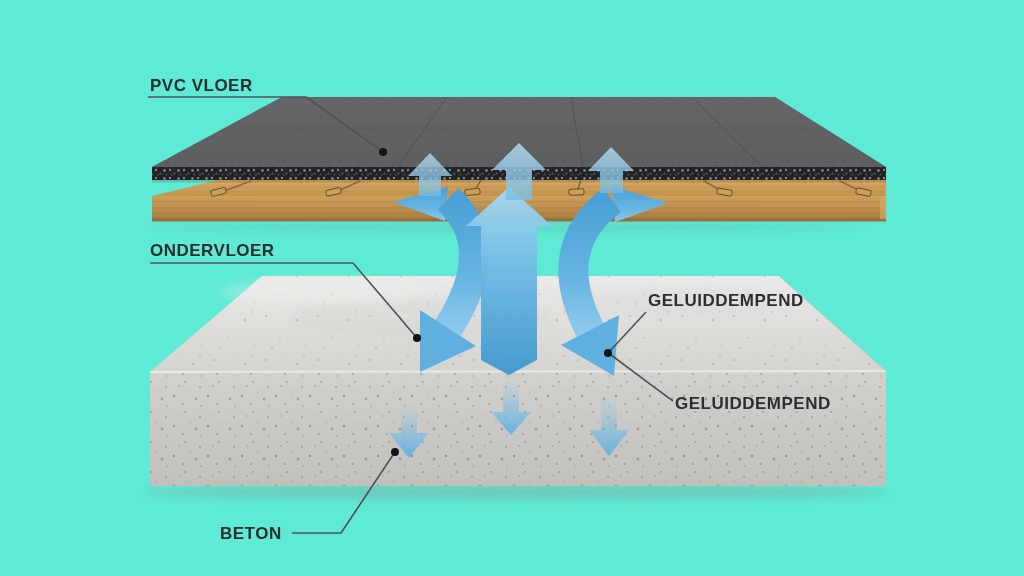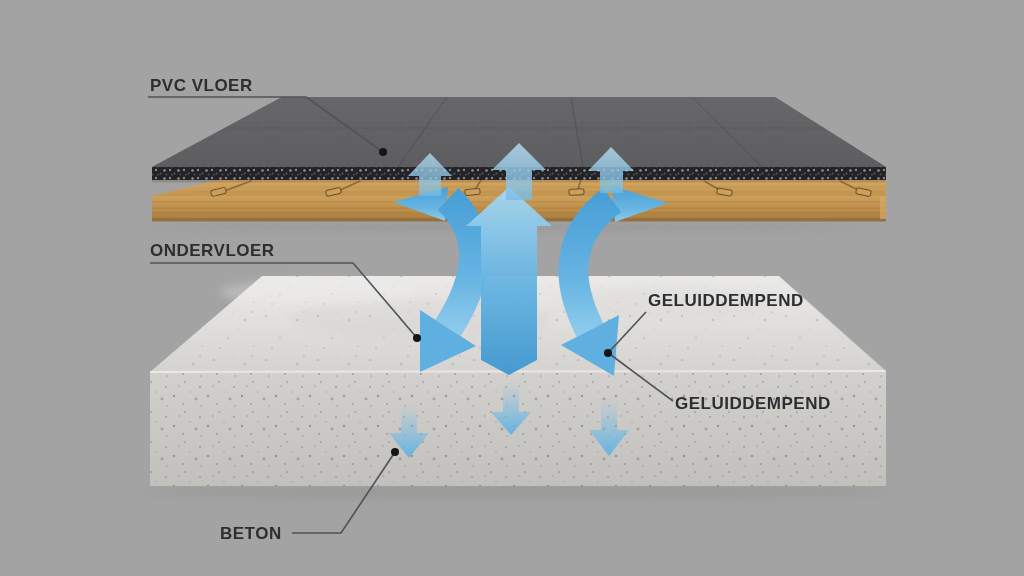--- a/index.html
+++ b/index.html
@@ -1,16 +1,16 @@
 <!DOCTYPE html>
 <html><head>
 <meta charset="utf-8">
 <style>
   html,body{margin:0;padding:0;background:#ffffff;}
-  .canvas{position:relative;width:1024px;height:576px;background:#a3a3a3;overflow:hidden;
+  .canvas{position:relative;width:1024px;height:576px;background:#5eead4;overflow:hidden;
           font-family:"Liberation Sans", sans-serif;}
   svg text{font-family:"Liberation Sans", sans-serif;font-weight:bold;font-size:17px;
            letter-spacing:0.5px;fill:#2c2e30;}
 </style>
 </head>
 <body>
 
 <div class="canvas">
 <svg width="1024" height="576" viewBox="0 0 1024 576" xmlns="http://www.w3.org/2000/svg">
   <defs>

